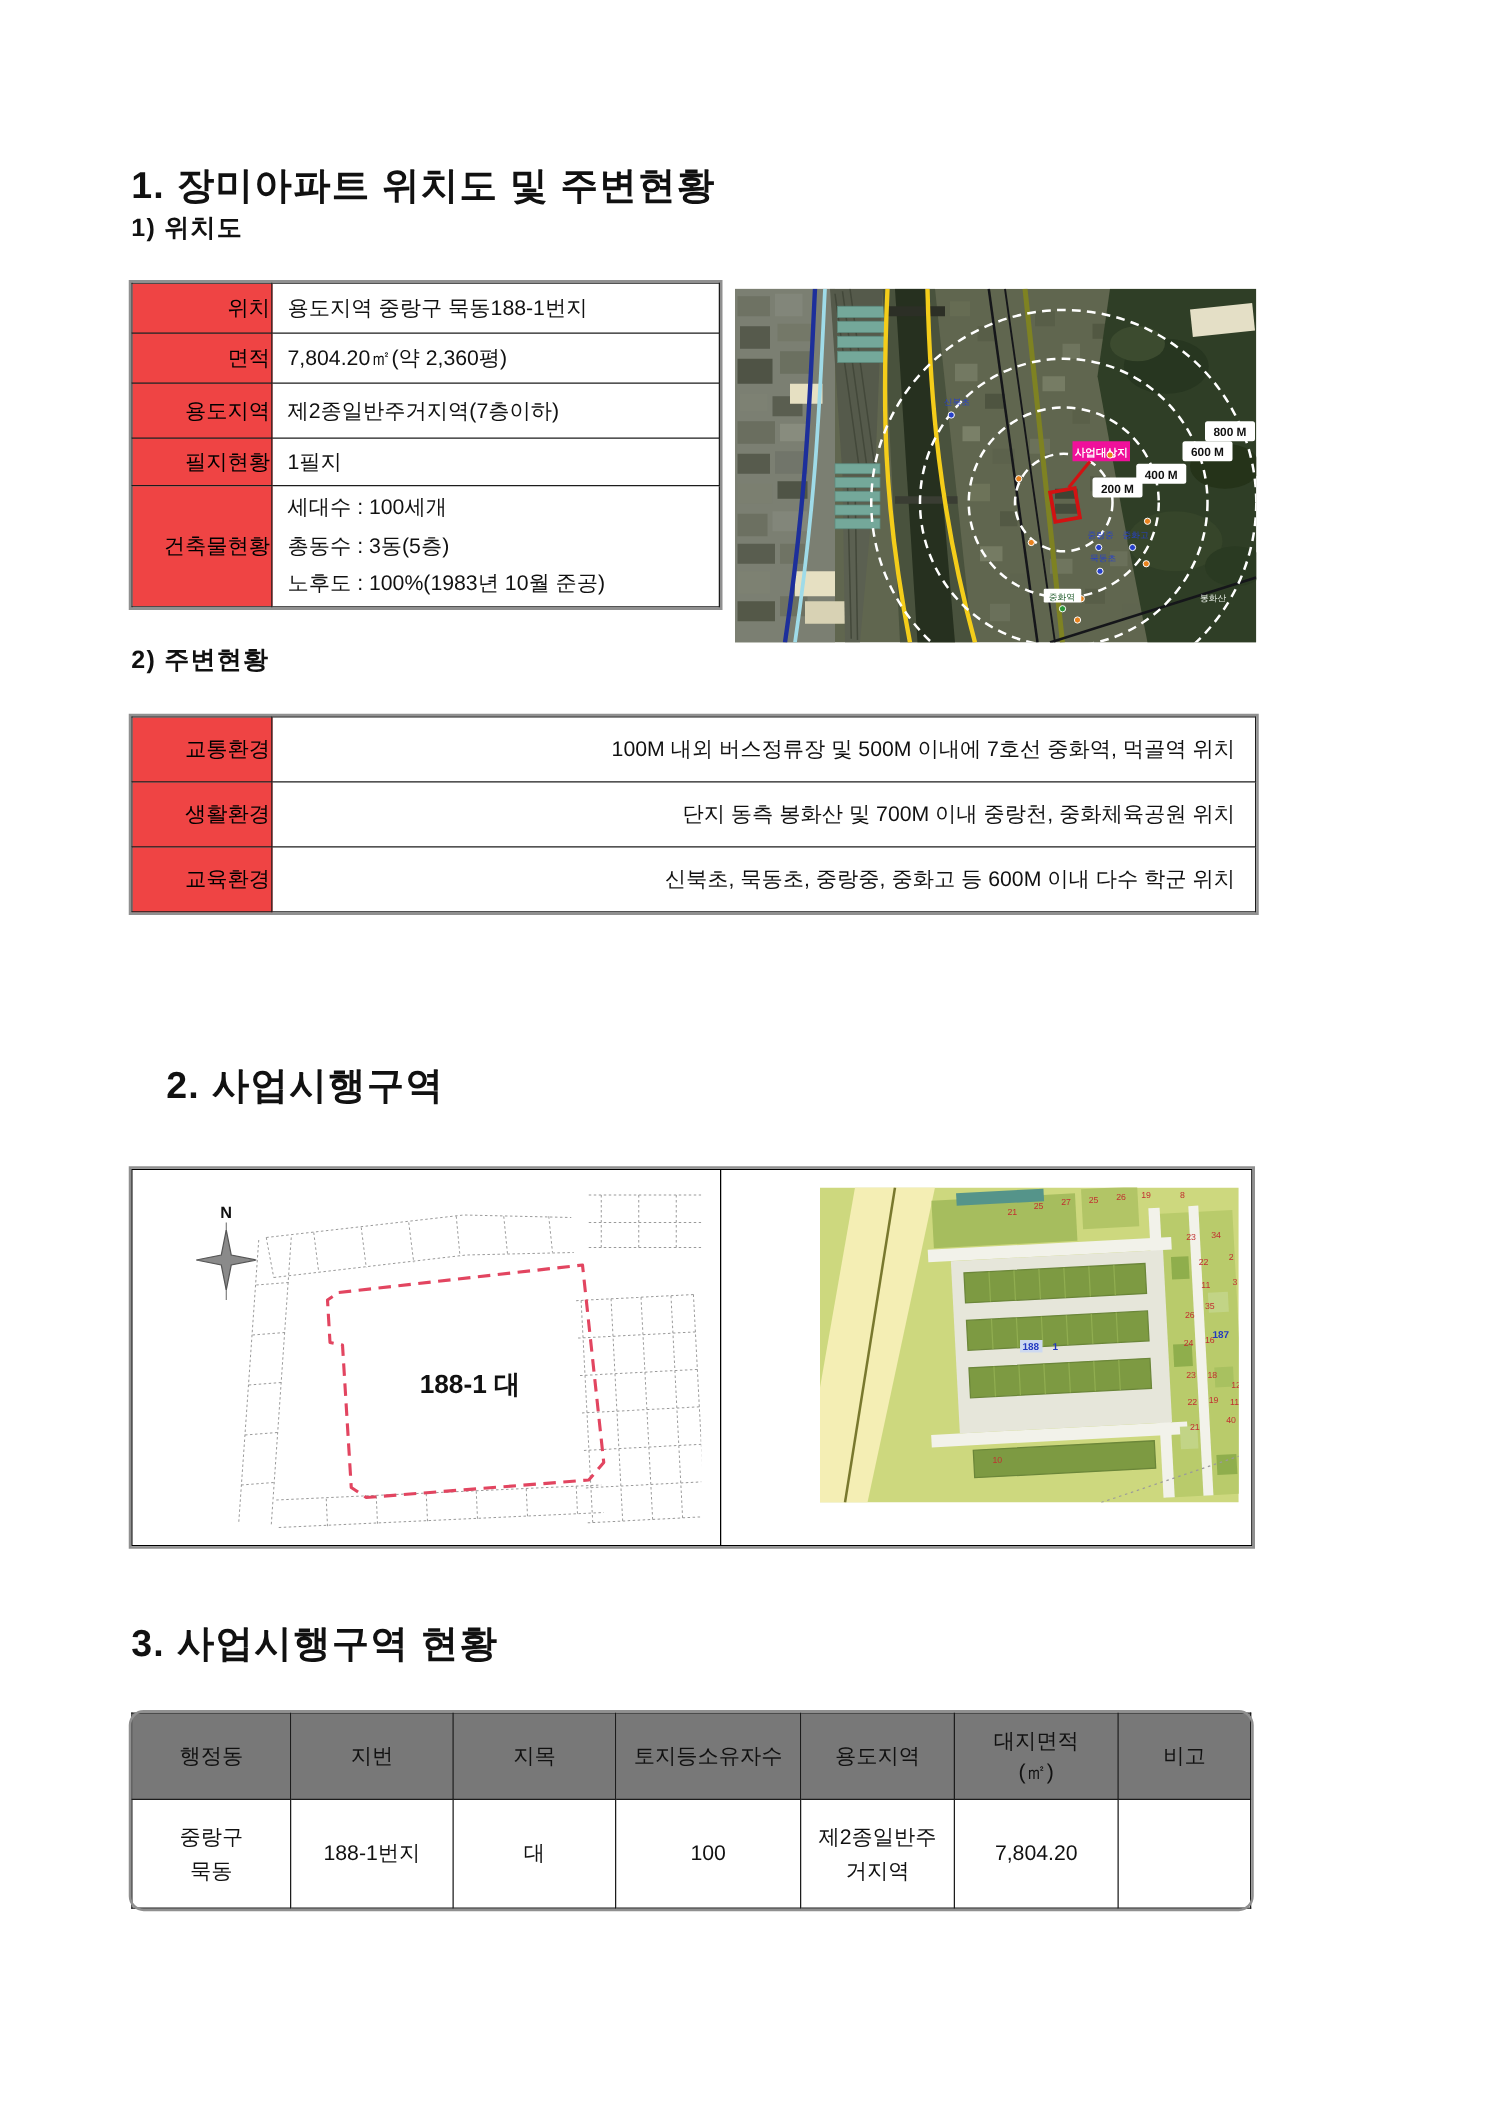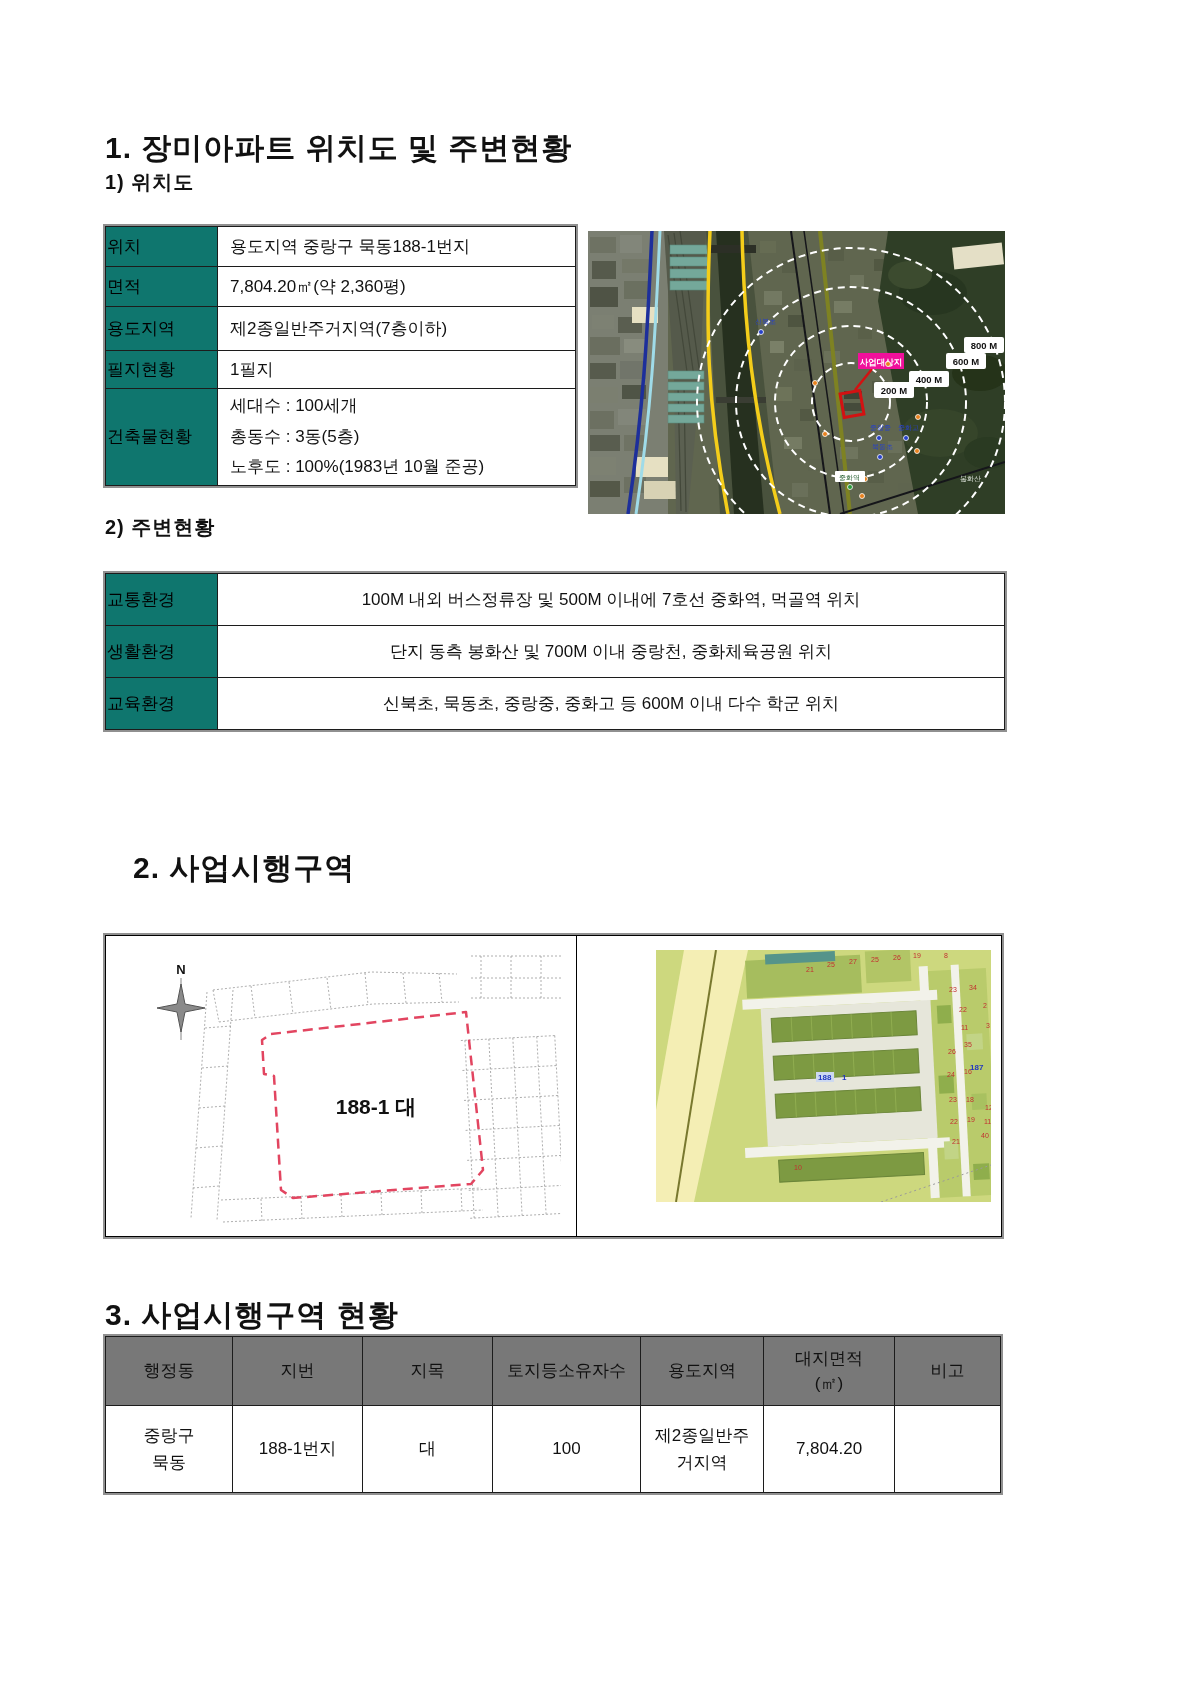--- a/index.html
+++ b/index.html
@@ -11,43 +11,43 @@
   .h-s1{padding-top:128px;}
   .sub1{margin-top:38px;}
   .row1{margin-top:30px;display:flex;justify-content:space-between;align-items:flex-start;}
   .sub2{margin-top:30px;}
   .h-s2{margin-top:118px;margin-left:28px;}
   .h-s3{margin-top:58px;}
 
   table.tbl{border-collapse:collapse;table-layout:fixed;background:#fff;
             border:1px solid #000;outline:2px solid #909090;}
   table.tbl th,table.tbl td{border:1px solid #1c1c1c;font-size:17px;font-weight:400;}
-  table.tbl th.lab{background:#0f766e;color:#000;text-align:left;}
+  table.tbl th.lab{background:#ef4444;color:#000;text-align:right;}
   .ml{white-space:pre-line;}
 
   table.info{width:471px;}
   table.info col.c-lab{width:112px;}
   table.info td{padding:2px 12px;text-align:left;}
   .rh40{height:40px}.rh44{height:44px}.rh38{height:38px}.rh42{height:42px}
   .rbig td{padding:6px 12px;line-height:1.8;}
   .rbig{height:92px}
 
   svg.satmap{display:block;margin-top:5px;}
 
   table.env{width:900px;margin-top:32px;}
   table.env col.c-lab{width:112px;}
-  table.env td{padding:2px 16px;height:47px;text-align:center;}
+  table.env td{padding:2px 16px;height:47px;text-align:right;}
 
   .mapbox{margin-top:46px;width:895px;height:300px;border:1px solid #000;outline:2px solid #909090;
           display:flex;background:#fff;}
   .mapcell{position:relative;}
   .mapcell.left{width:470px;border-right:1px solid #000;display:flex;align-items:center;justify-content:center;}
   .mapcell.right{flex:1;display:flex;align-items:flex-start;justify-content:flex-end;padding:14px 10px 0 0;}
 
-  table.status{width:895px;}
+  table.status{width:895px;margin-top:34px;border-radius:10px;}
   table.status th{background:#787878;height:66px;text-align:center;line-height:1.5;}
   table.status td{height:84px;text-align:center;line-height:1.6;}
   .c1{width:127px}.c2{width:130px}.c3{width:130px}.c4{width:148px}.c5{width:123px}.c6{width:131px}.c7{width:106px}
 
   .sat-poi{font-size:7px;}
   text{user-select:none;}
 </style>
 </head>
 <body>
 

